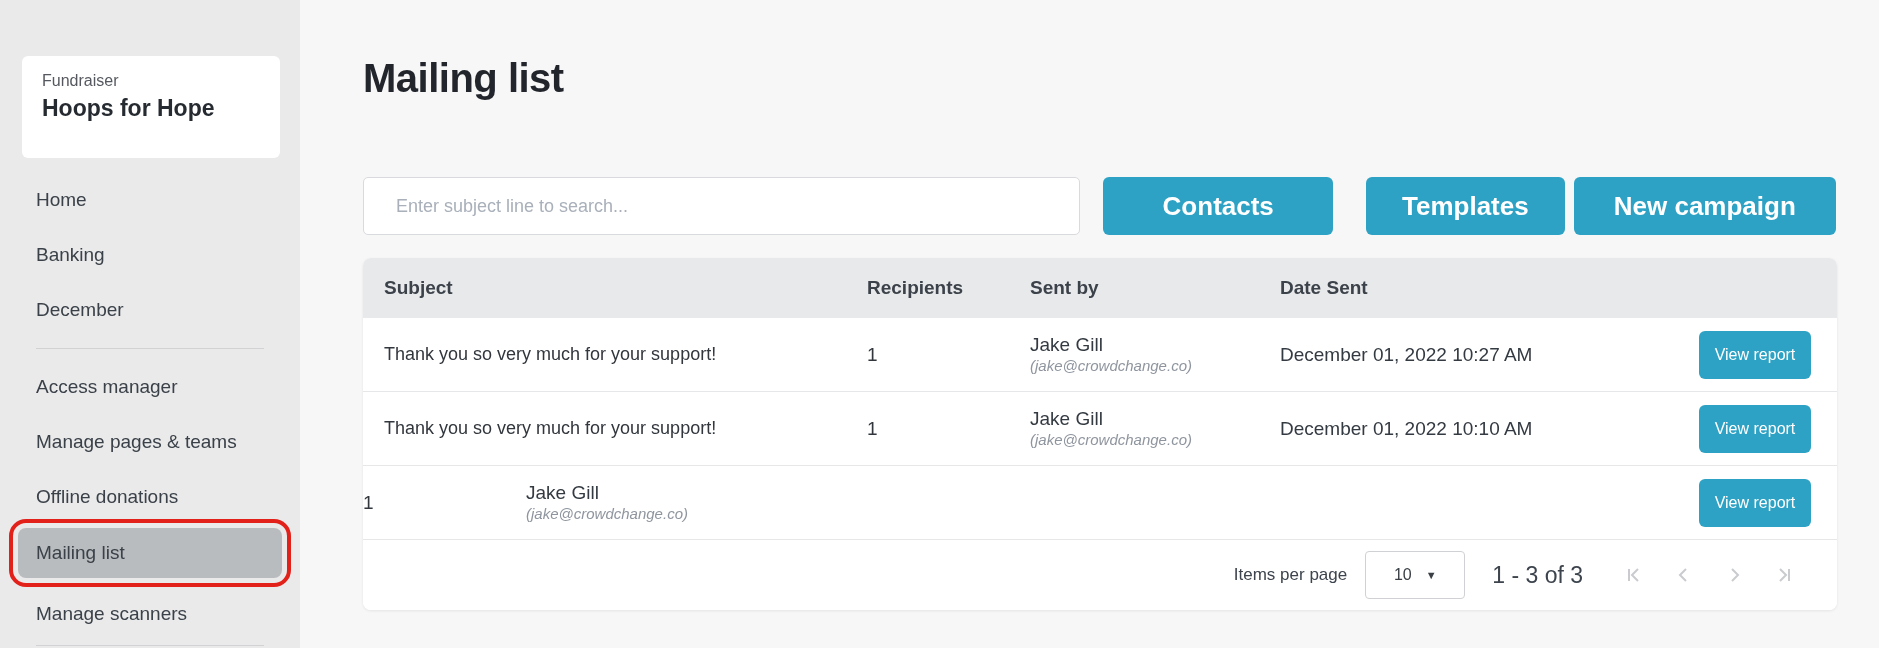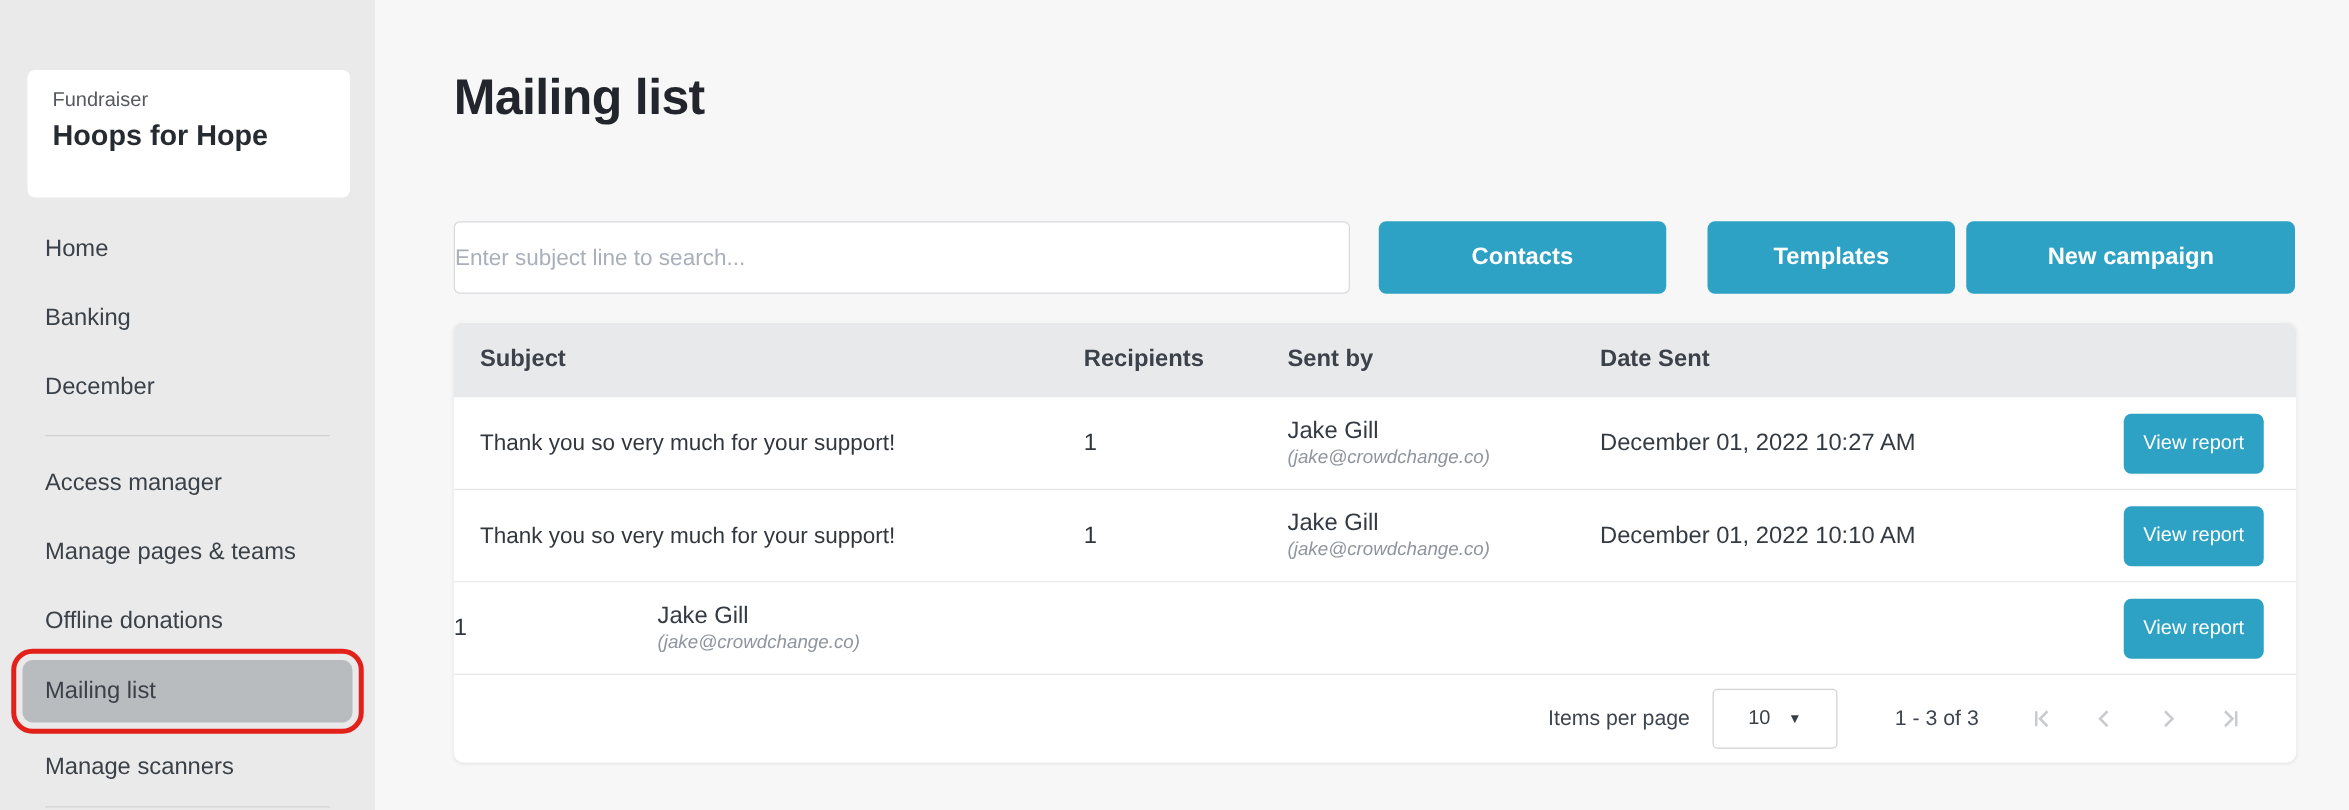--- a/index.html
+++ b/index.html
@@ -37,28 +37,28 @@
   
   .main { position: absolute; left: 300px; top: 0; width: 1579px; height: 648px; background: #f7f7f8; }
   .page-title {
     position: absolute; left: 63px; top: 56px;
     font-size: 40px; font-weight: 700; color: #22262c; letter-spacing: -0.5px;
   }
 
   .controls { position: absolute; left: 63px; top: 177px; width: 1473px; height: 58px; display: flex; }
   .search-input {
     width: 726px; height: 58px; border: 1px solid #d8dade; border-radius: 5px;
-    background: #ffffff; font-size: 18px; color: #3a4046; padding: 0 0;
+    background: #ffffff; font-size: 18px; color: #3a4046; padding: 0 32px;
     font-family: "Liberation Sans", "DejaVu Sans", sans-serif; outline: none;
     margin-right: 23px;
   }
   .search-input::placeholder { color: #a9b0ba; opacity: 1; }
   .btn {
     height: 58px; border: none; border-radius: 6px; background: #2ea2c4;
-    color: #ffffff; font-size: 19px; font-weight: 700; cursor: pointer;
+    color: #ffffff; font-size: 26px; font-weight: 700; cursor: pointer;
     font-family: "Liberation Sans", "DejaVu Sans", sans-serif;
   }
   .btn-contacts { width: 233px; margin-right: 9px; }
   .btn-templates { width: 201px; margin-right: 9px; margin-left: 24px; }
   .btn-newcampaign { width: 266px; }
 
   
   .card {
     position: absolute; left: 63px; top: 258px; width: 1474px; height: 352px;
     background: #ffffff; border-radius: 8px; overflow: hidden;
@@ -97,21 +97,21 @@
     padding-right: 28px; background: #ffffff;
   }
   .ipp-label { font-size: 17px; color: #3d444d; }
   .ipp-select {
     margin-left: 18px; width: 100px; height: 48px; border: 1px solid #cfd1d4;
     border-radius: 4px; background: #ffffff; display: flex; align-items: center;
     justify-content: center; gap: 14px; cursor: pointer;
   }
   .ipp-value { font-size: 16px; color: #3a4046; }
   .ipp-caret { font-size: 11px; color: #3a4046; }
-  .range-label { font-size: 17px; color: #3d444d; margin-left: 46px; }
+  .range-label { font-size: 23px; color: #3d444d; margin-left: 27px; }
   .pager { display: flex; margin-left: 26px; }
   .pager-btn {
     width: 50px; height: 44px; display: flex; align-items: center; justify-content: center;
     background: none; border: none; cursor: default;
   }
 </style>
 </head>
 <body>
 
 <div class="sidebar">

